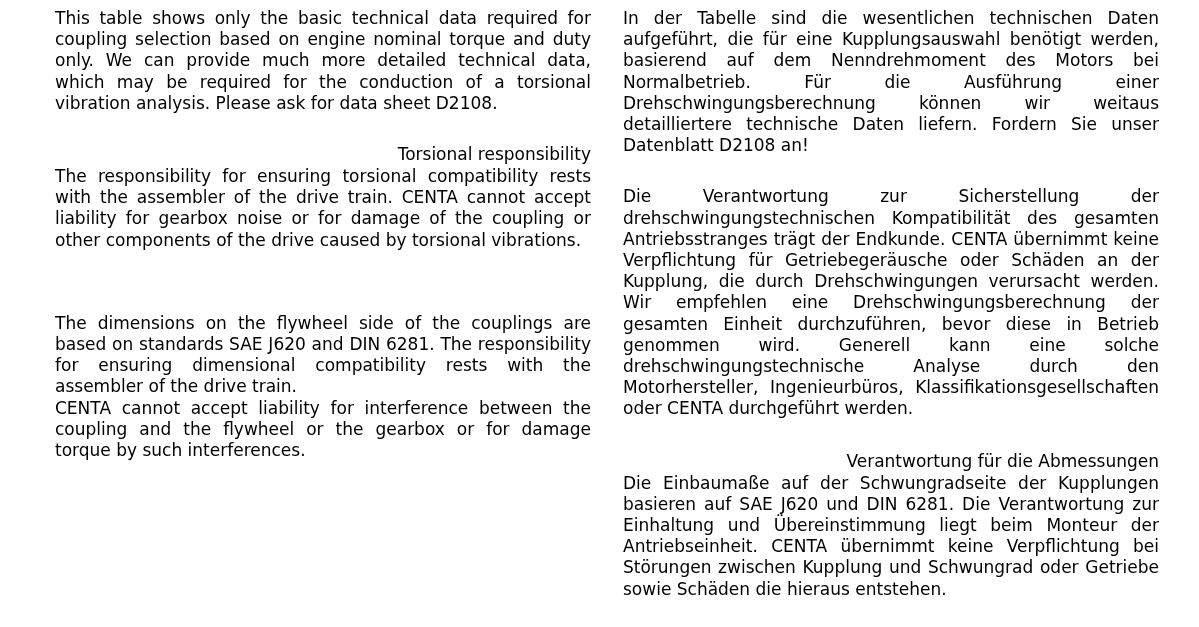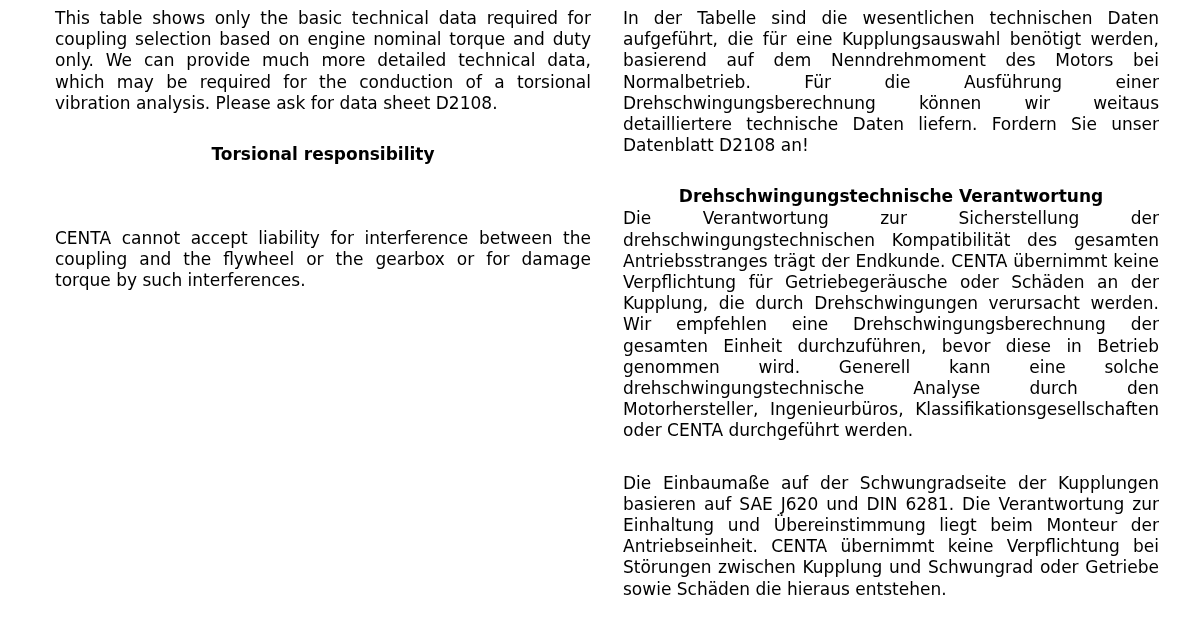--- a/index.html
+++ b/index.html
@@ -28,25 +28,25 @@
     width: 100%;
   }
   .col {
     width: 536px;
     flex: 0 0 536px;
   }
   .block {
     margin-bottom: 0;
   }
   .heading {
-    font-weight: bold;
+    font-weight: normal;
     font-size: 17px;
     line-height: 21px;
     margin: 0 0 1px 0;
-    text-align: center;
+    text-align: right;
   }
   p.para {
     margin: 0;
     font-size: 17px;
     line-height: 21.2px;
     text-align: justify;
     text-justify: inter-word;
     hyphens: none;
   }
   .gap-intro { height: 30px; }
@@ -61,46 +61,48 @@
     <div class="col">
 
       <div class="block">
         <p class="para">This table shows only the basic technical data required for coupling selection based on engine nominal torque and duty only. We can provide much more detailed technical data, which may be required for the conduction of a torsional vibration analysis. Please ask for data sheet D2108.</p>
       </div>
 
       <div class="gap-intro"></div>
 
       <div class="block">
         <div class="heading">Torsional responsibility</div>
+        <p class="para">The responsibility for ensuring torsional compatibility rests with the assembler of the drive train. CENTA cannot accept liability for gearbox noise or for damage of the coupling or other components of the drive caused by torsional vibrations.</p>
       </div>
 
       <div class="gap-section"></div>
       <div class="gap-section"></div>
 
       <div class="block">
+        <p class="para">The dimensions on the flywheel side of the couplings are based on standards SAE J620 and DIN 6281. The responsibility for ensuring dimensional compatibility rests with the assembler of the drive train.</p>
         <p class="para">CENTA cannot accept liability for interference between the coupling and the flywheel or the gearbox or for damage torque by such interferences.</p>
       </div>
 
     </div>
 
     <div class="col">
 
       <div class="block">
         <p class="para">In der Tabelle sind die wesentlichen technischen Daten aufgeführt, die für eine Kupplungsauswahl benötigt werden, basierend auf dem Nenndrehmoment des Motors bei Normalbetrieb. Für die Ausführung einer Drehschwingungsberechnung können wir weitaus detailliertere technische Daten liefern. Fordern Sie unser Datenblatt D2108 an!</p>
       </div>
 
       <div class="gap-intro"></div>
 
       <div class="block">
-        <div class="heading">Drehschwingungstechnische Verantwortung</div>
         <p class="para">Die Verantwortung zur Sicherstellung der drehschwingungstechnischen Kompatibilität des gesamten Antriebsstranges trägt der Endkunde. CENTA übernimmt keine Verpflichtung für Getriebegeräusche oder Schäden an der Kupplung, die durch Drehschwingungen verursacht werden. Wir empfehlen eine Drehschwingungsberechnung der gesamten Einheit durchzuführen, bevor diese in Betrieb genommen wird. Generell kann eine solche drehschwingungstechnische Analyse durch den Motorhersteller, Ingenieurbüros, Klassifikationsgesellschaften oder CENTA durchgeführt werden.</p>
       </div>
 
       <div class="gap-section"></div>
 
       <div class="block">
+        <div class="heading">Verantwortung für die Abmessungen</div>
         <p class="para">Die Einbaumaße auf der Schwungradseite der Kupplungen basieren auf SAE J620 und DIN 6281. Die Verantwortung zur Einhaltung und Übereinstimmung liegt beim Monteur der Antriebseinheit. CENTA übernimmt keine Verpflichtung bei Störungen zwischen Kupplung und Schwungrad oder Getriebe sowie Schäden die hieraus entstehen.</p>
       </div>
 
     </div>
 
   </div>
 </div>
 
 </body></html>

